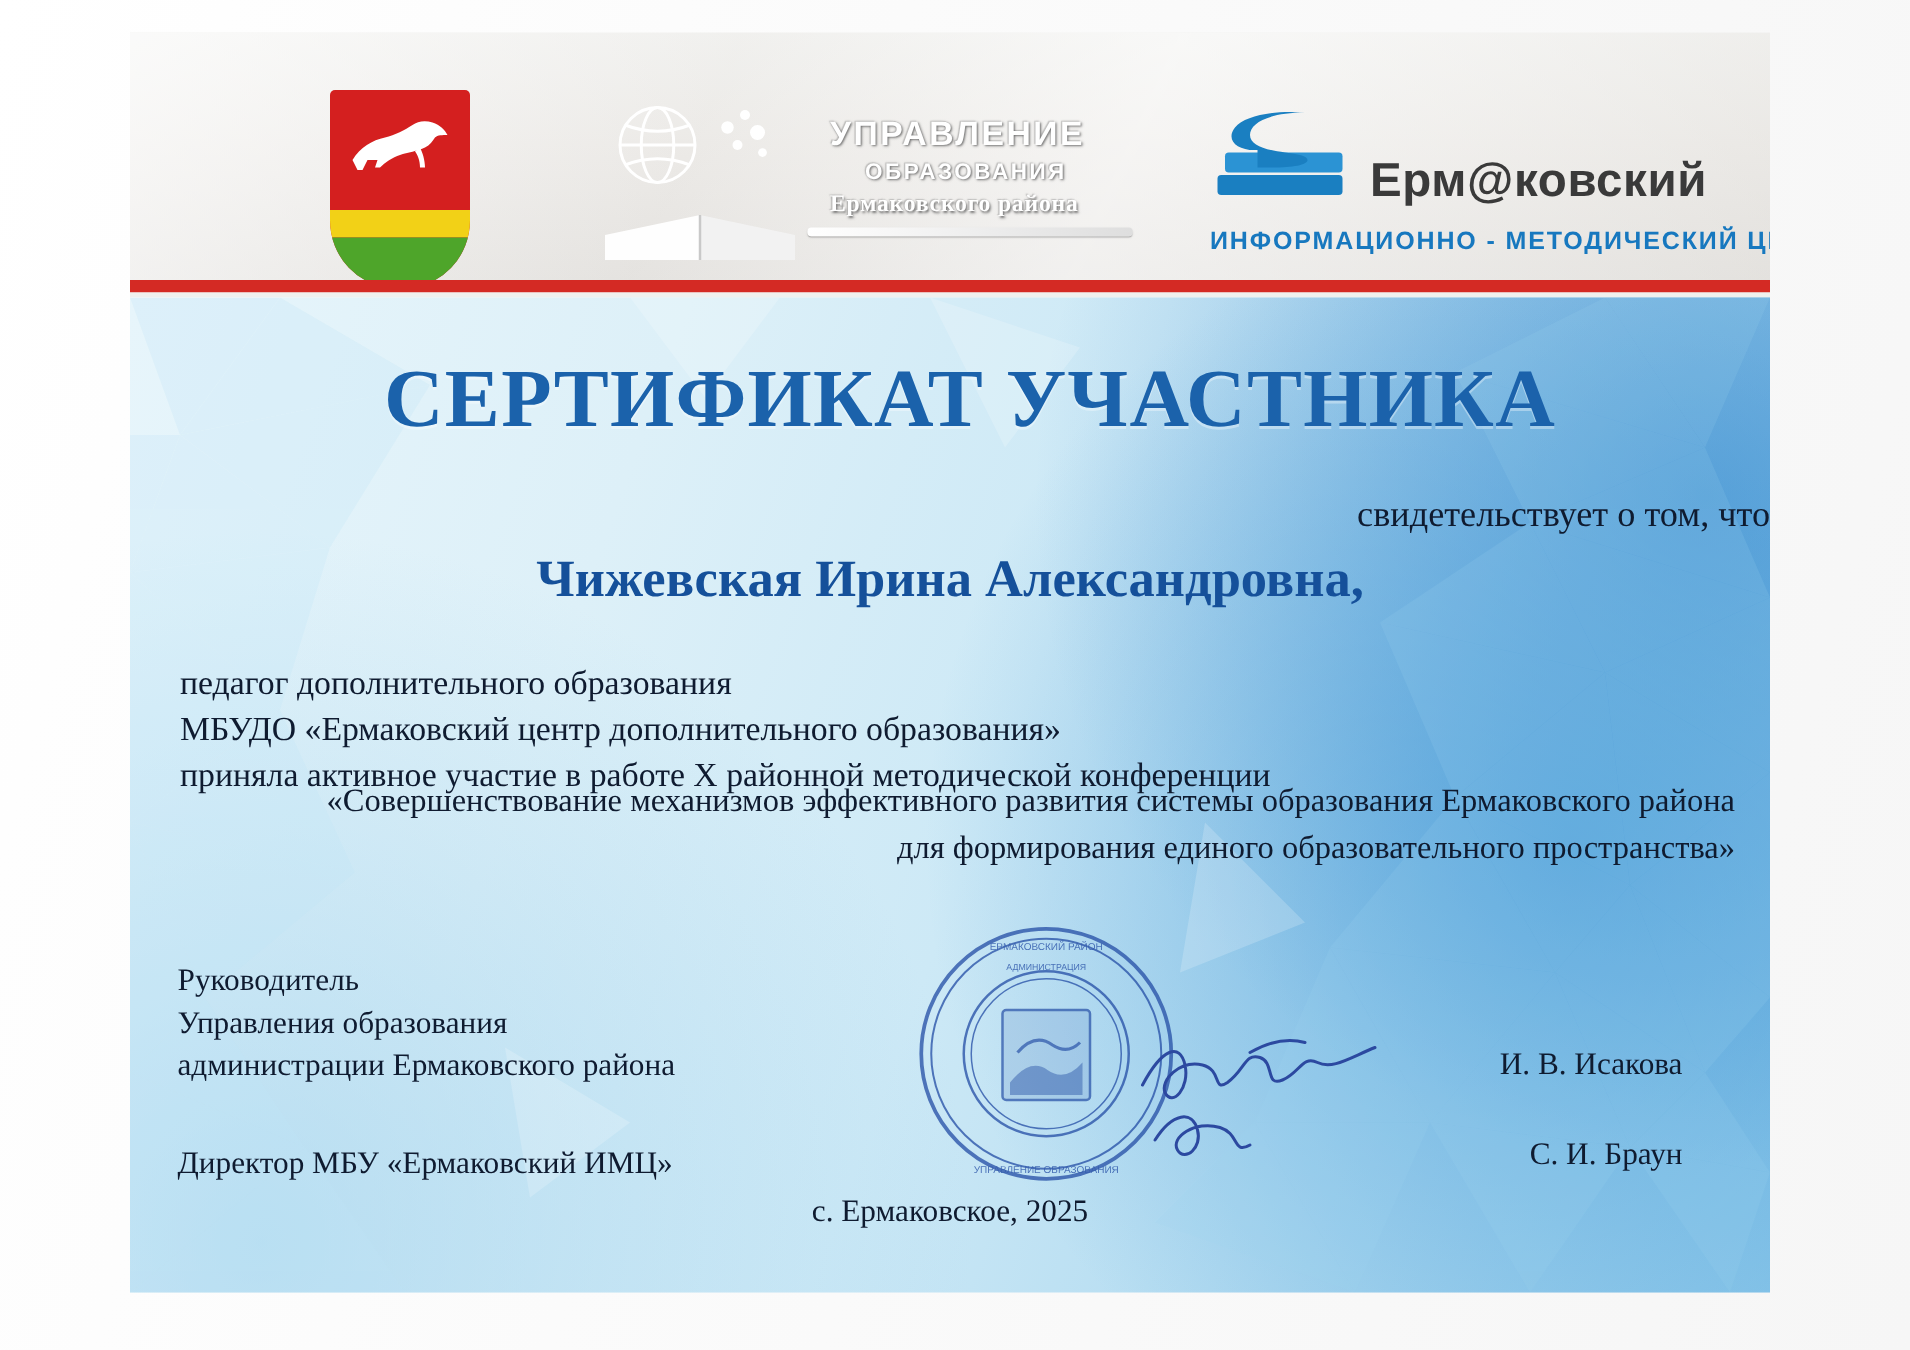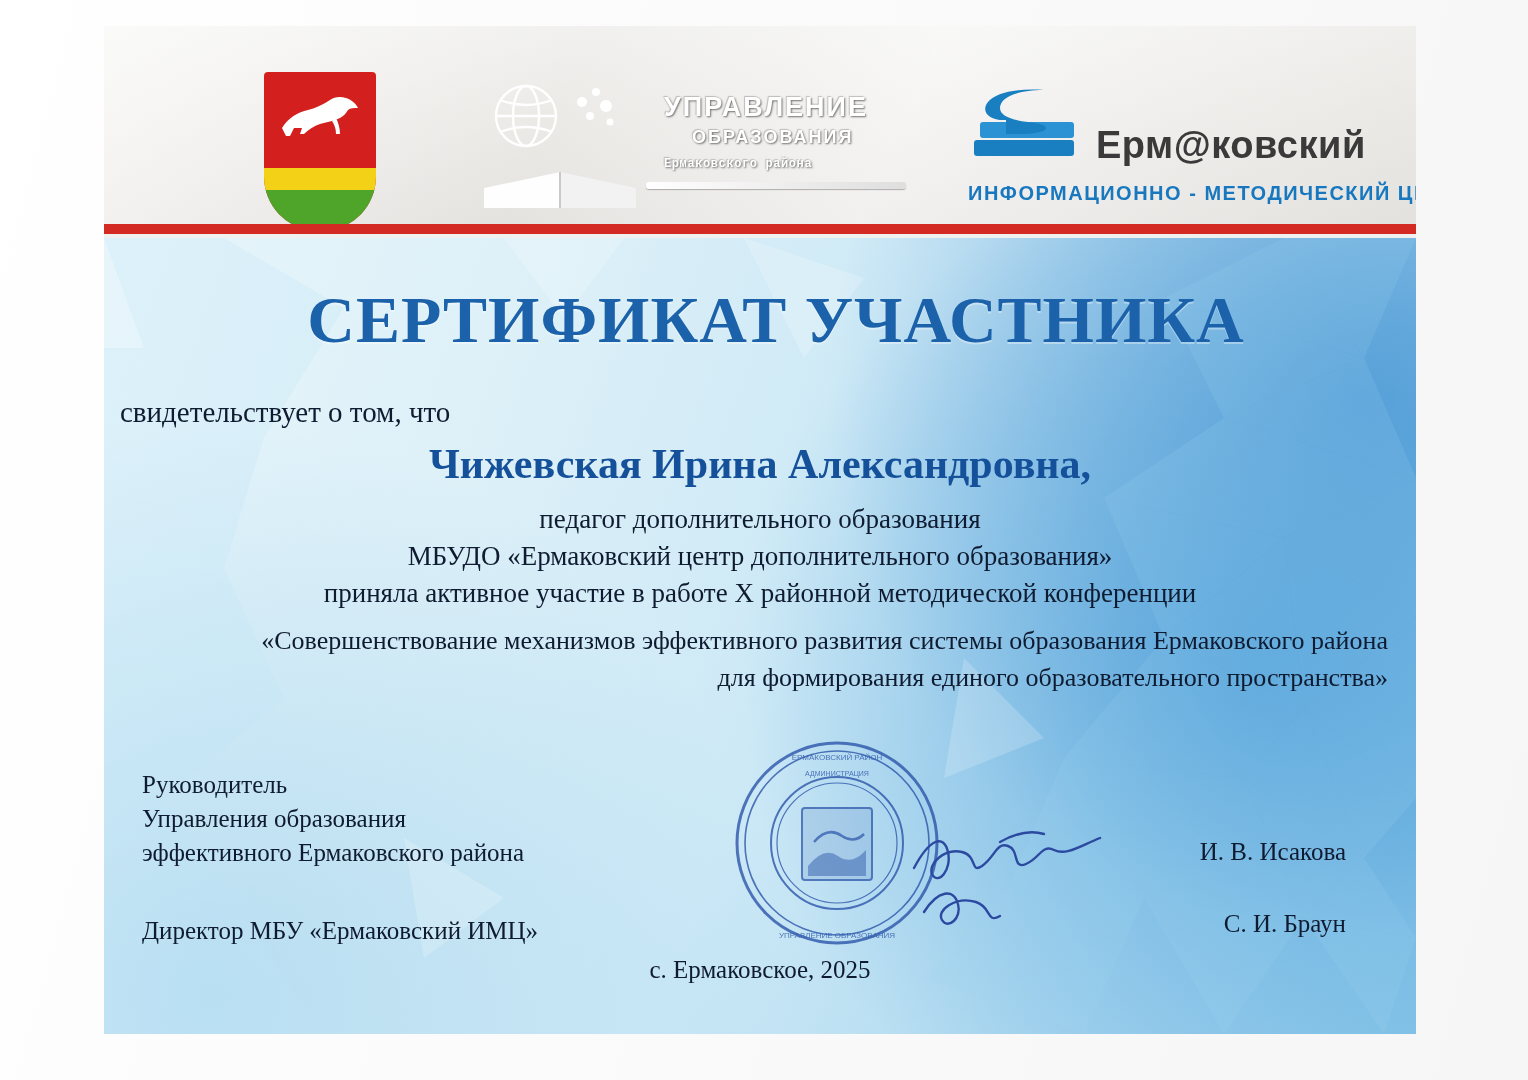--- a/index.html
+++ b/index.html
@@ -112,24 +112,24 @@
     width: 230px;
     color: #ffffff;
     text-shadow: 1px 1px 2px rgba(90,90,90,0.85), -1px -1px 1px rgba(120,120,120,0.4);
     font-family: "Liberation Sans", sans-serif;
     font-weight: bold;
     letter-spacing: 2px;
   }
   .uo-line1 { font-size: 27px; line-height: 30px; }
   .uo-line2 { font-size: 18px; line-height: 30px; margin-left: 28px; }
   .uo-line3 {
-    font-size: 12px;
+    font-size: 19px;
     line-height: 24px;
     letter-spacing: 0.6px;
-    font-family: Liberation Mono, monospace;
+    font-family: Liberation Serif, serif;
     font-style: normal;
   }
   .uo-underline {
     position: absolute;
     left: 182px;
     top: 106px;
     width: 260px;
     height: 7px;
     background: linear-gradient(90deg,#ffffff,#dedede);
     border-radius: 3px;
@@ -197,44 +197,44 @@
     font-weight: bold;
     font-size: 66px;
     letter-spacing: 1px;
     color: #1b62ab;
     text-shadow: 0 2px 0 rgba(255,255,255,0.35);
     margin-left: 32px;
   }
 
   .line-witness {
     position: absolute;
-    left: 0; right: 0;
+    left: 10px; right: 0;
     top: 158px;
-    text-align: left;
+    text-align: right;
     font-size: 29px;
     color: #0f1b30;
     padding-left: 16px;
   }
 
   .name-line {
     position: absolute;
     left: 0; right: 0;
     top: 202px;
     text-align: center;
     font-weight: bold;
     font-size: 42px;
     color: #15509a;
   }
 
   .block-text {
     position: absolute;
     left: 40px;
     right: 40px;
-    top: 263px;
-    text-align: center;
+    top: 290px;
+    text-align: left;
     font-size: 27px;
     color: #0f1b30;
     line-height: 37px;
   }
   .block-text .r2 { font-size: 27px; }
   .quote-block {
     position: absolute;
     left: 28px;
     right: 28px;
     top: 384px;
@@ -436,21 +436,21 @@
 
     <div class="quote-block">
       <div>«Совершенствование механизмов эффективного развития  системы образования Ермаковского района</div>
       <div>для формирования единого образовательного пространства»</div>
     </div>
 
 
     <div class="sig-left">
       <div>Руководитель</div>
       <div>Управления образования</div>
-      <div>эффективного Ермаковского района</div>
+      <div>администрации Ермаковского района</div>
       <div class="dir">Директор МБУ «Ермаковский ИМЦ»</div>
     </div>
 
     <div class="sig-right-1">И. В. Исакова</div>
     <div class="sig-right-2">С. И. Браун</div>
 
     <svg class="stamp" viewBox="0 0 230 215" xmlns="http://www.w3.org/2000/svg">
       <g stroke="#2a53a8" fill="none" opacity="0.85">
         <circle cx="113" cy="105" r="100" stroke-width="3"></circle>
         <circle cx="113" cy="105" r="92" stroke-width="1.6"></circle>

